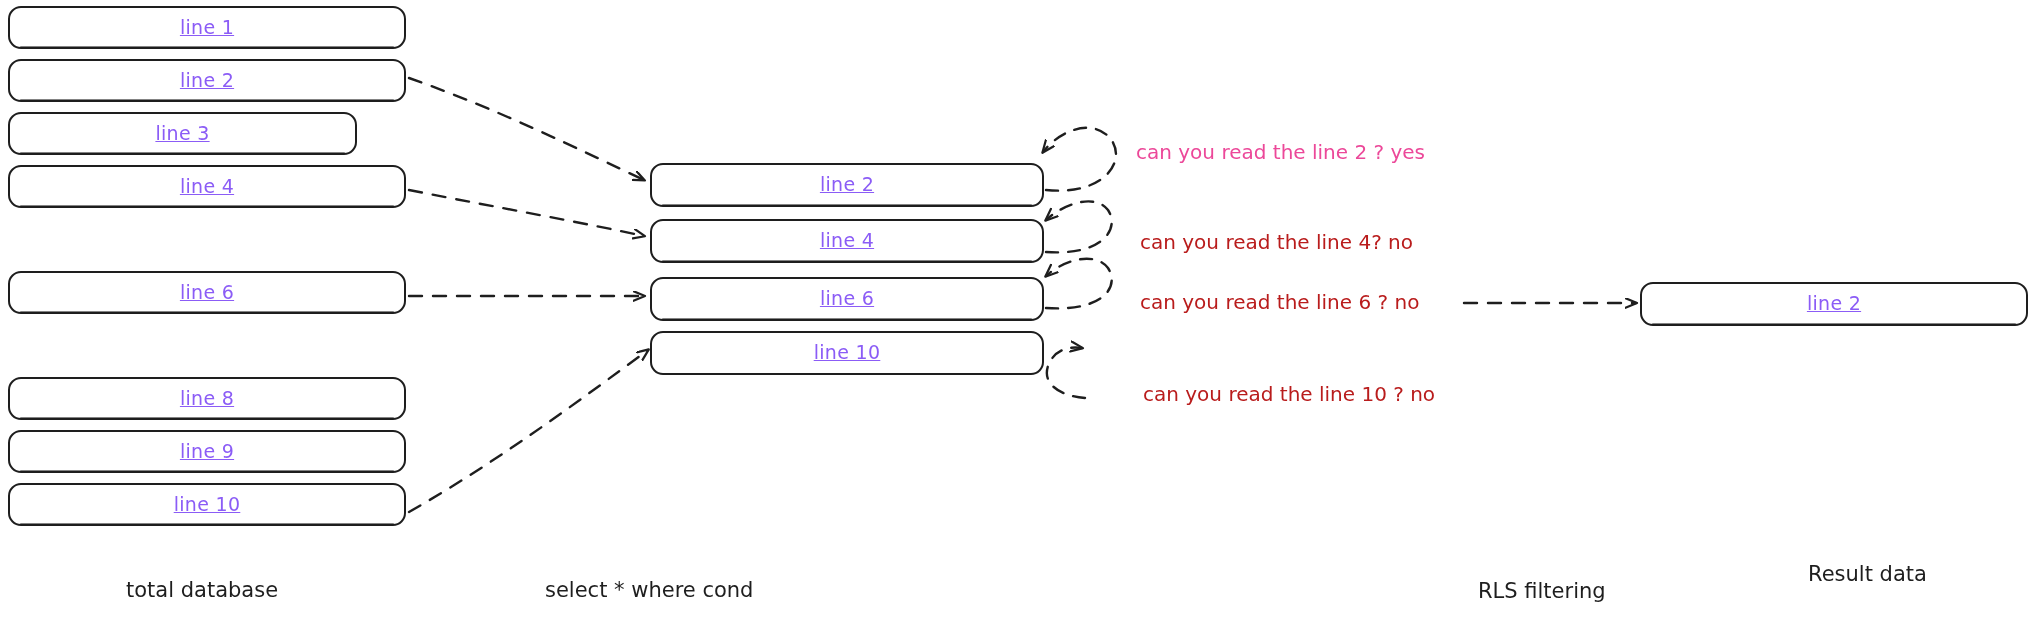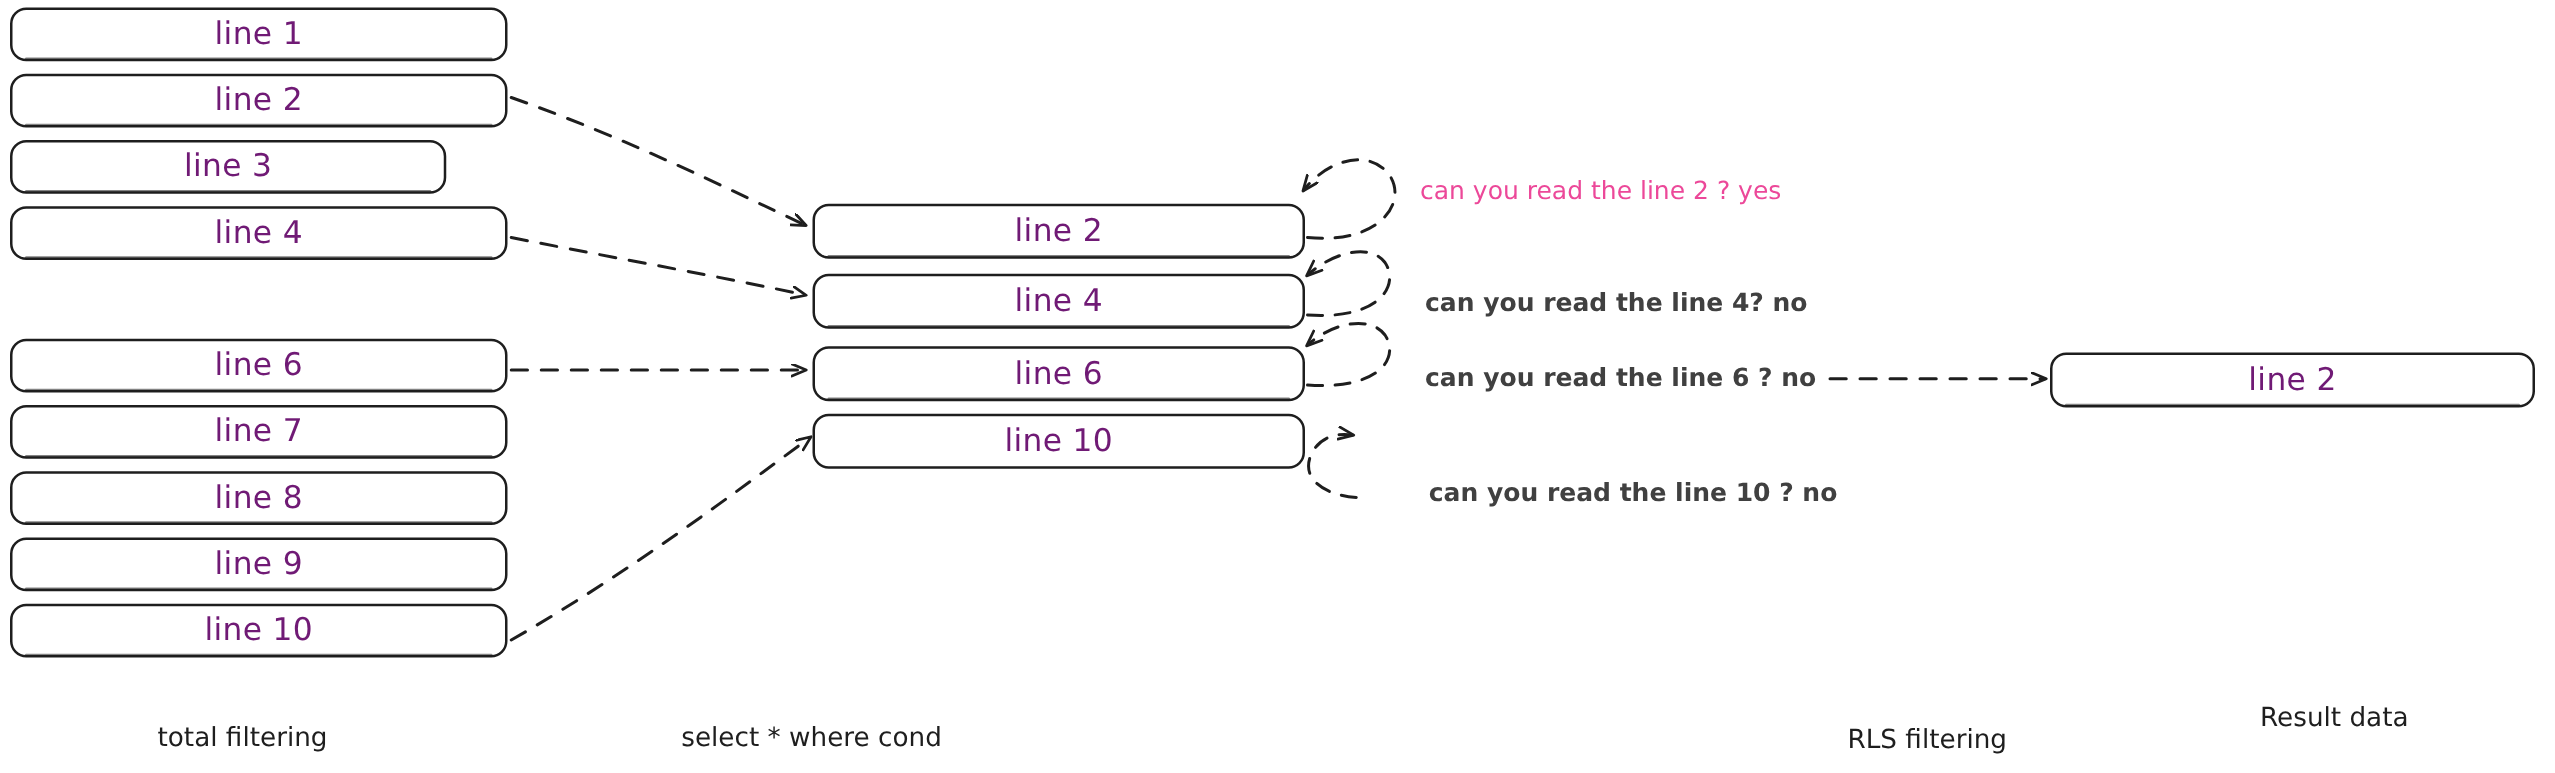--- a/index.html
+++ b/index.html
@@ -28,24 +28,25 @@
   }
   .node {
     position: absolute;
     box-sizing: border-box;
     border: 2.2px solid #1e1e1e;
     border-radius: 13px;
     background: #ffffff;
     display: flex;
     align-items: center;
     justify-content: center;
-    color: #701a75;
-    font-size: 25px;
+    color: #8b5cf6;
+    font-size: 19px;
     letter-spacing: 0.3px;
     font-family: "DejaVu Sans", sans-serif;
+    text-decoration: underline;
   }
   .node .node-label {
     transform: translateY(-1px);
   }
   
   .node::after {
     content: "";
     position: absolute;
     left: 10px;
     right: 10px;
@@ -64,21 +65,21 @@
     white-space: nowrap;
     font-family: "DejaVu Sans", sans-serif;
   }
   .annot {
     position: absolute;
     font-size: 20px;
     white-space: nowrap;
     font-family: "DejaVu Sans", sans-serif;
   }
   .annot.yes { color: #ec4899; }
-  .annot.no  { color: #404040; font-weight: bold; }
+  .annot.no  { color: #b91c1c; }
 </style>
 </head>
 <body>
 
 <div id="canvas">
 
   <svg id="wires" viewBox="0 0 2044 618" xmlns="http://www.w3.org/2000/svg">
     <defs>
       <marker id="ah" markerWidth="14" markerHeight="14" refX="11" refY="5.2" orient="auto" markerUnits="userSpaceOnUse">
         <path d="M0.5,0.4 L12,5.2 L0.5,10" fill="none" stroke="#1e1e1e" stroke-width="2.2" stroke-linecap="round" stroke-linejoin="round"></path>
@@ -112,23 +113,20 @@
   </div>
   <div class="node" style="left:8px; top:112px; width:349px; height:43px;">
     <span class="node-label">line 3</span>
   </div>
   <div class="node" style="left:8px; top:165px; width:398px; height:43px;">
     <span class="node-label">line 4</span>
   </div>
   <div class="node" style="left:8px; top:271px; width:398px; height:43px;">
     <span class="node-label">line 6</span>
   </div>
-  <div class="node" style="left:8px; top:324px; width:398px; height:43px;">
-    <span class="node-label">line 7</span>
-  </div>
   <div class="node" style="left:8px; top:377px; width:398px; height:43px;">
     <span class="node-label">line 8</span>
   </div>
   <div class="node" style="left:8px; top:430px; width:398px; height:43px;">
     <span class="node-label">line 9</span>
   </div>
   <div class="node" style="left:8px; top:483px; width:398px; height:43px;">
     <span class="node-label">line 10</span>
   </div>
 
@@ -147,18 +145,18 @@
 
   <div class="node" style="left:1640px; top:282px; width:388px; height:44px;">
     <span class="node-label">line 2</span>
   </div>
 
   <div class="annot yes" style="left:1136px; top:140px;">can you read the line 2 ? yes</div>
   <div class="annot no" style="left:1140px; top:230px;">can you read the line 4? no</div>
   <div class="annot no" style="left:1140px; top:290px;">can you read the line 6 ? no</div>
   <div class="annot no" style="left:1143px; top:382px;">can you read the line 10 ? no</div>
 
-  <div class="caption" style="left:126px; top:578px;">total filtering</div>
+  <div class="caption" style="left:126px; top:578px;">total database</div>
   <div class="caption" style="left:545px; top:578px;">select * where cond</div>
   <div class="caption" style="left:1478px; top:562px;margin-top:17px;">RLS filtering</div>
   <div class="caption" style="left:1808px; top:562px;">Result data</div>
 
 </div>
 
 </body></html>

